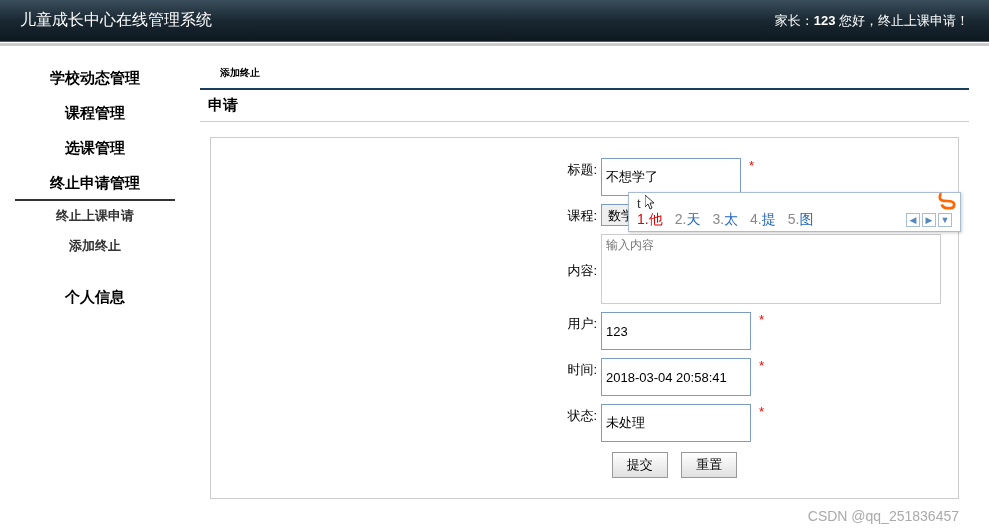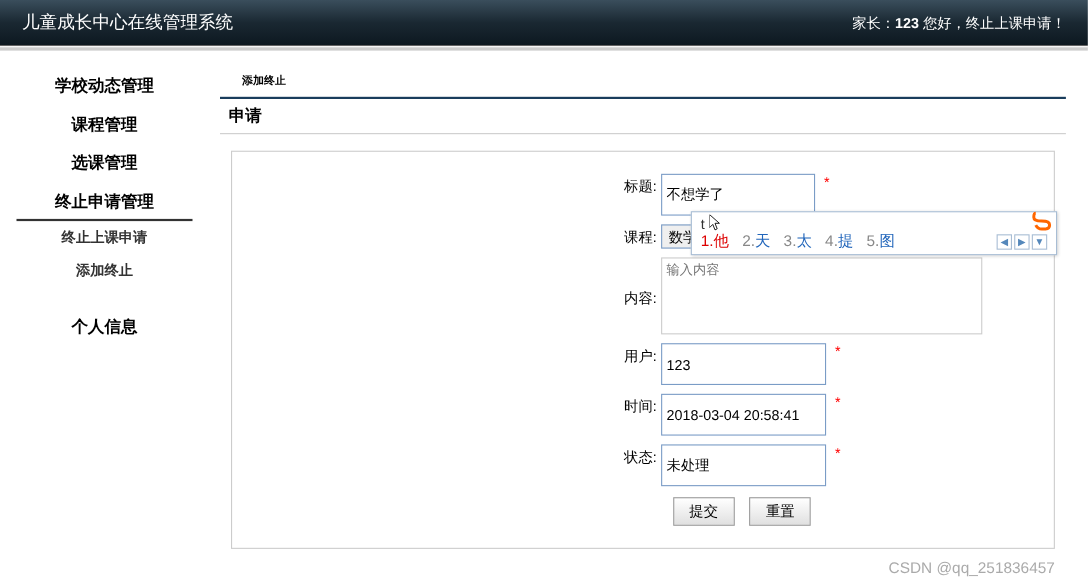--- a/index.html
+++ b/index.html
@@ -23,21 +23,21 @@
     .content { flex: 1; padding: 12px 20px 0 10px; }
     .content-title { font-size: 10px; font-weight: bold; padding: 8px 20px; }
     .content-subtitle { font-size: 15px; font-weight: bold; padding: 6px 8px; border-top: 2px solid #1a3d5c; border-bottom: 1px solid #ccc; }
     
     .form-panel { border: 1px solid #ccc; margin: 15px 10px; padding: 20px 10px; }
     .form-row { display: flex; align-items: flex-start; margin-bottom: 8px; }
     .form-label { width: 380px; text-align: right; padding-right: 4px; padding-top: 3px; font-size: 13px; }
     .form-input { border: 1px solid #7a9cc6; padding: 2px 4px; font-size: 13px; height: 38px; width: 150px; }
     .form-input.title { width: 140px; }
     .form-select { border: 1px solid #7a9cc6; padding: 1px 2px; font-size: 13px; height: 22px; width: 80px; }
-    .form-textarea { border: 1px solid #ccc; padding: 2px 4px; font-size: 12px; width: 292px; height: 70px; color: #999; resize: none; font-family: inherit; }
+    .form-textarea { border: 1px solid #ccc; padding: 2px 4px; font-size: 12px; width: 340px; height: 70px; color: #999; resize: none; font-family: inherit; }
     .required { color: red; margin-left: 8px; }
     
     .form-buttons { text-align: center; margin-top: 10px; padding-left: 180px; }
     .btn { border: 1px solid #999; background: linear-gradient(to bottom, #fff, #e0e0e0); padding: 3px 14px; font-size: 13px; cursor: pointer; margin: 0 5px; font-family: inherit; }
     
     .ime-popup { position: absolute; left: 628px; top: 192px; background: #fff; border: 1px solid #a8bdd4; width: 333px; height: 40px; box-shadow: 1px 1px 3px rgba(0,0,0,0.2); }
     .ime-input-area { padding: 3px 8px 0; font-size: 13px; color: #333; height: 18px; position: relative; }
     .ime-cursor-text { display: inline-block; }
     .ime-cursor-arrow { position: absolute; left: 16px; top: 2px; width: 12px; height: 16px; }
     .ime-candidates { padding: 0 8px 4px; font-size: 14px; display: flex; align-items: center; }

